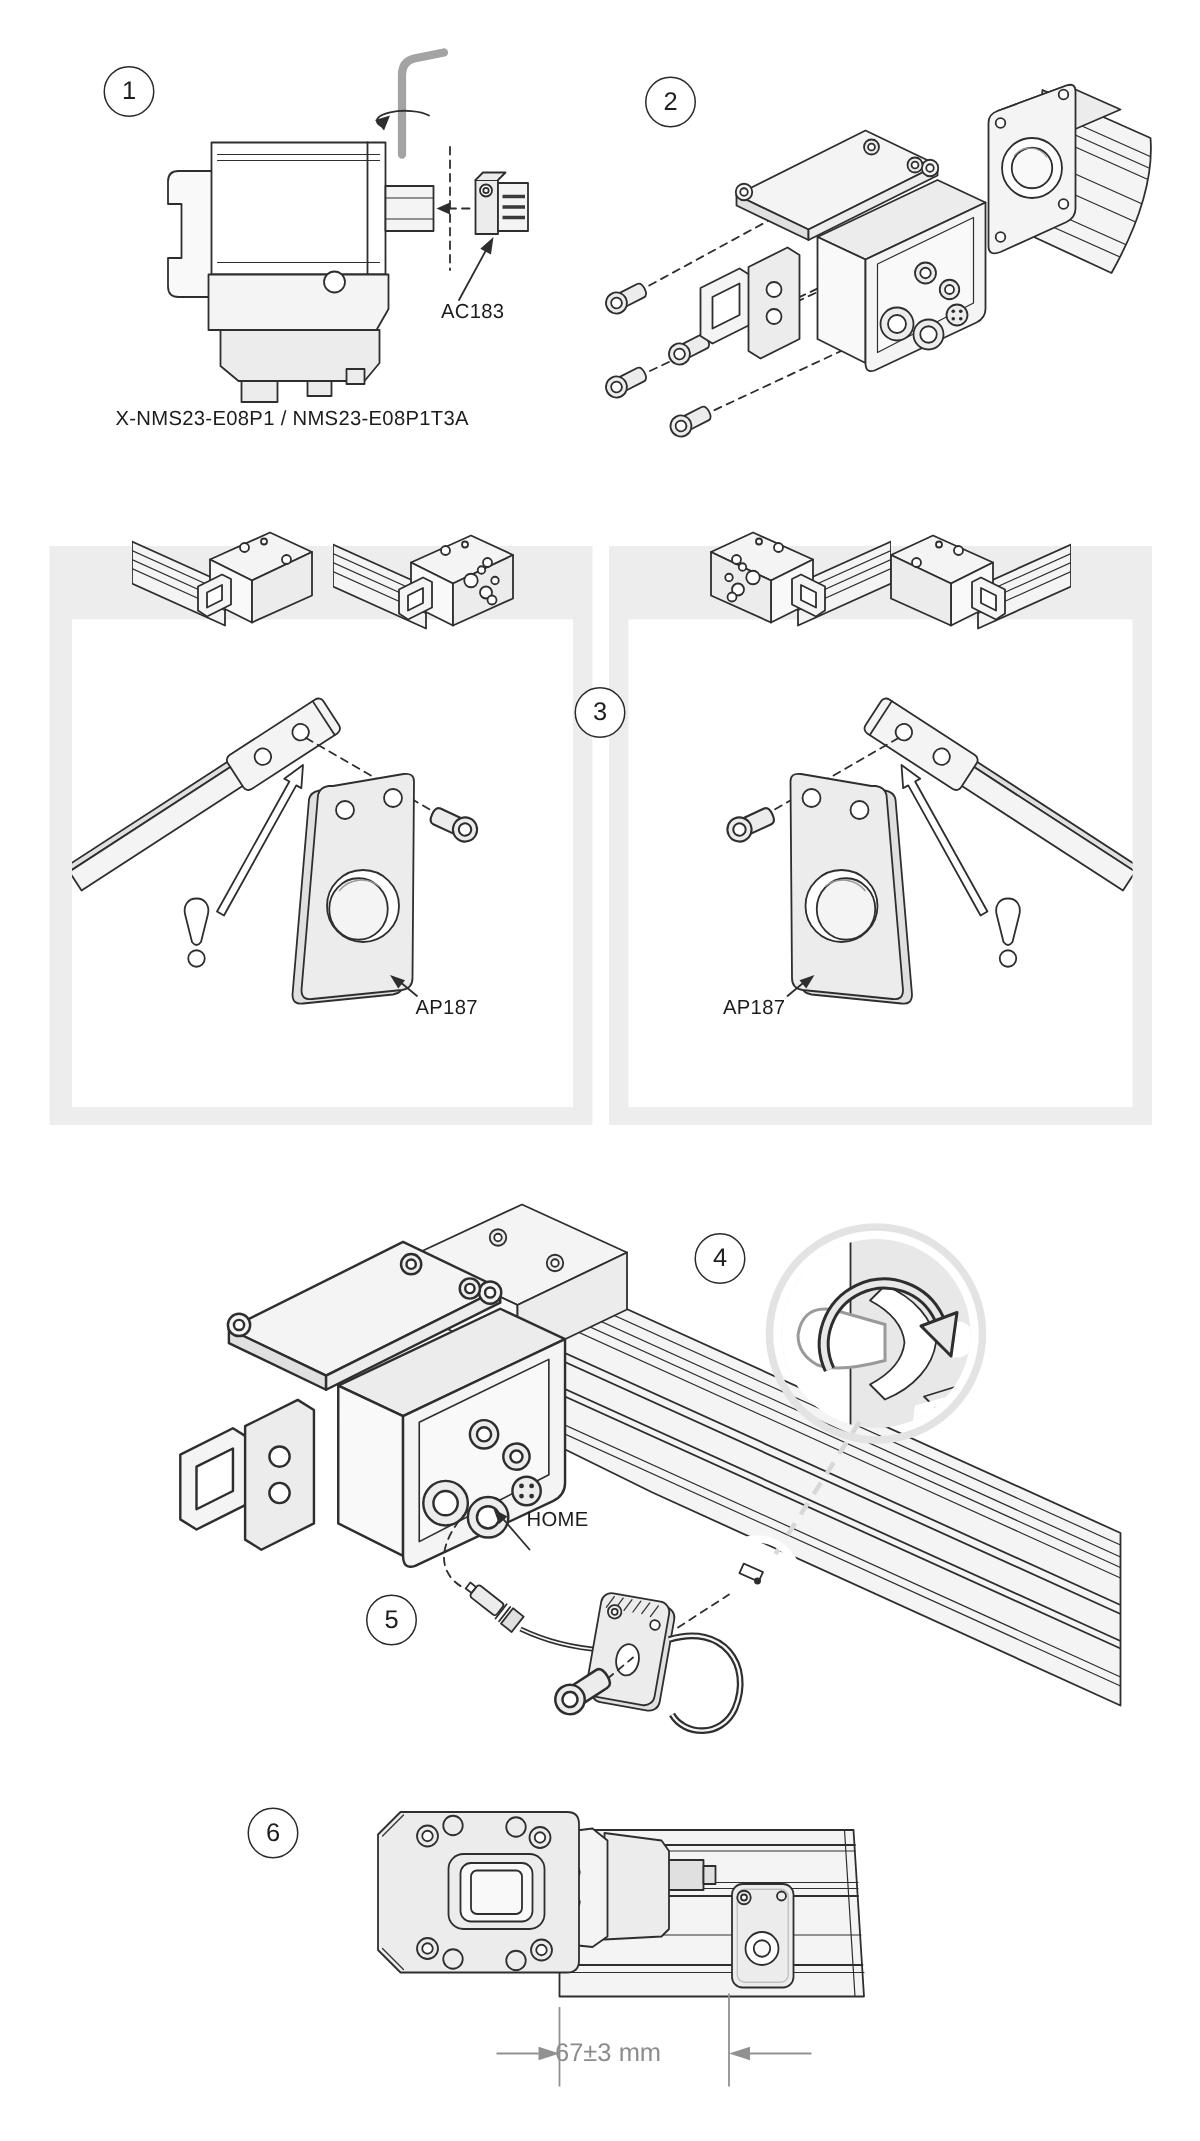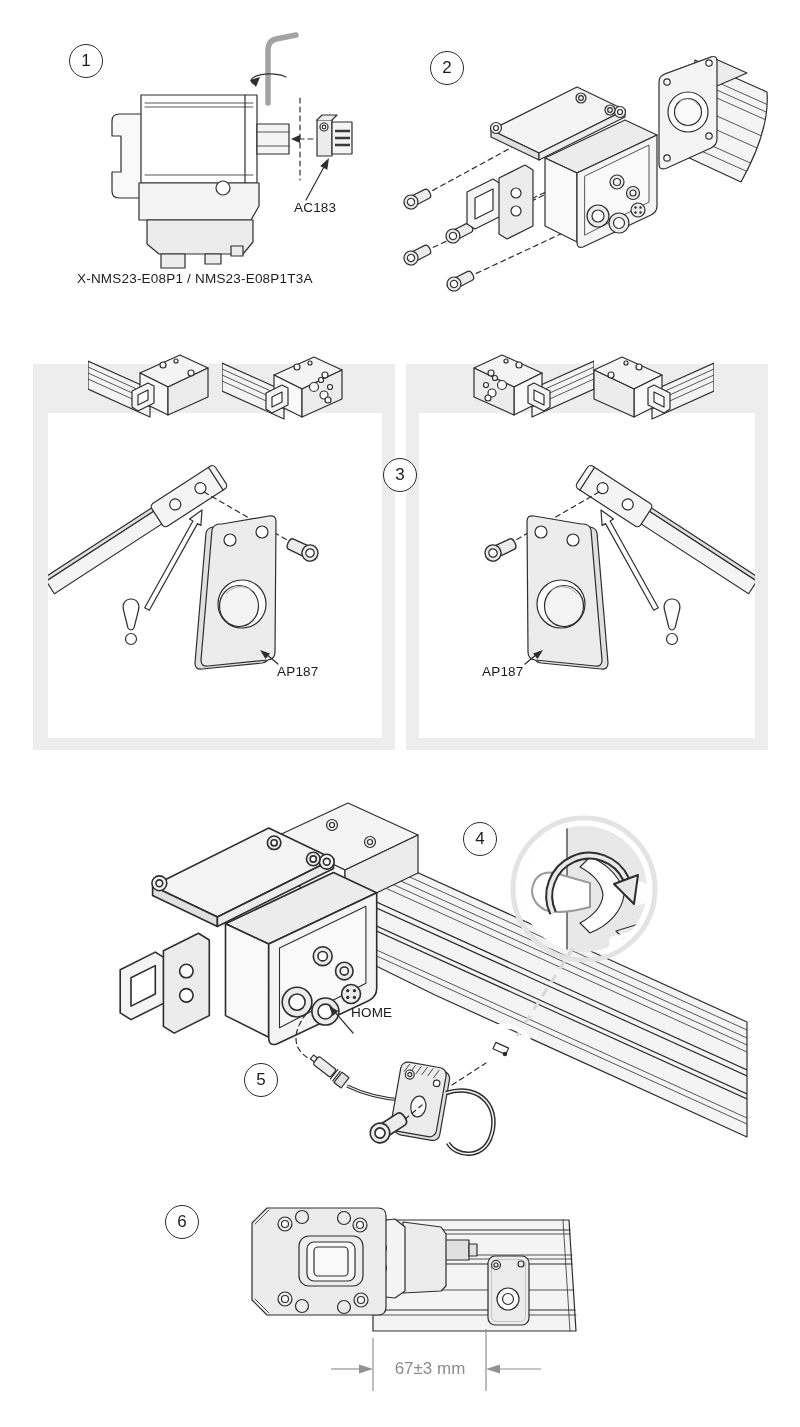--- a/index.html
+++ b/index.html
@@ -3,21 +3,21 @@
 <meta charset="utf-8">
 <style>
   html,body{margin:0;padding:0;background:#fff;}
   .page{position:relative;width:800px;height:1427px;background:#ffffff;overflow:hidden;
         font-family:"Liberation Sans",sans-serif;color:#1d1d1d;}
   .fig{position:absolute;}
   .badge{position:absolute;width:34px;height:34px;border:1.6px solid #2b2b2b;border-radius:50%;
          background:#fff;display:flex;align-items:center;justify-content:center;
          font-size:17px;color:#1d1d1d;box-sizing:border-box;z-index:6;}
   .lbl{position:absolute;font-size:13.5px;color:#1c1c1c;white-space:nowrap;z-index:6;letter-spacing:.2px;}
-  .dim{position:absolute;font-size:17px;color:#8c8c8c;width:120px;text-align:center;z-index:6;}
+  .dim{position:absolute;font-size:17px;color:#8c8c8c;width:120px;z-index:6;}
   .panel{position:absolute;background:#ededed;z-index:1;}
   .inset{position:absolute;background:#ffffff;}
   
   .ln{stroke:#2e2e2e;stroke-width:1.2;stroke-linejoin:round;stroke-linecap:round;fill:none;}
   .thin{stroke-width:.8;}
   .f0{fill:#ffffff;} .f1{fill:#f4f4f4;} .f2{fill:#ececec;} .f3{fill:#e0e0e0;} .f4{fill:#f9f9f9;}
   .dsh{stroke-dasharray:5 4;}
   .ldsh{stroke:#d8d8d8;stroke-width:3;stroke-dasharray:9 7;fill:none;}
   .ah{fill:#2e2e2e;stroke:none;}
   .dimln{stroke:#919191;stroke-width:1.2;fill:none;}

